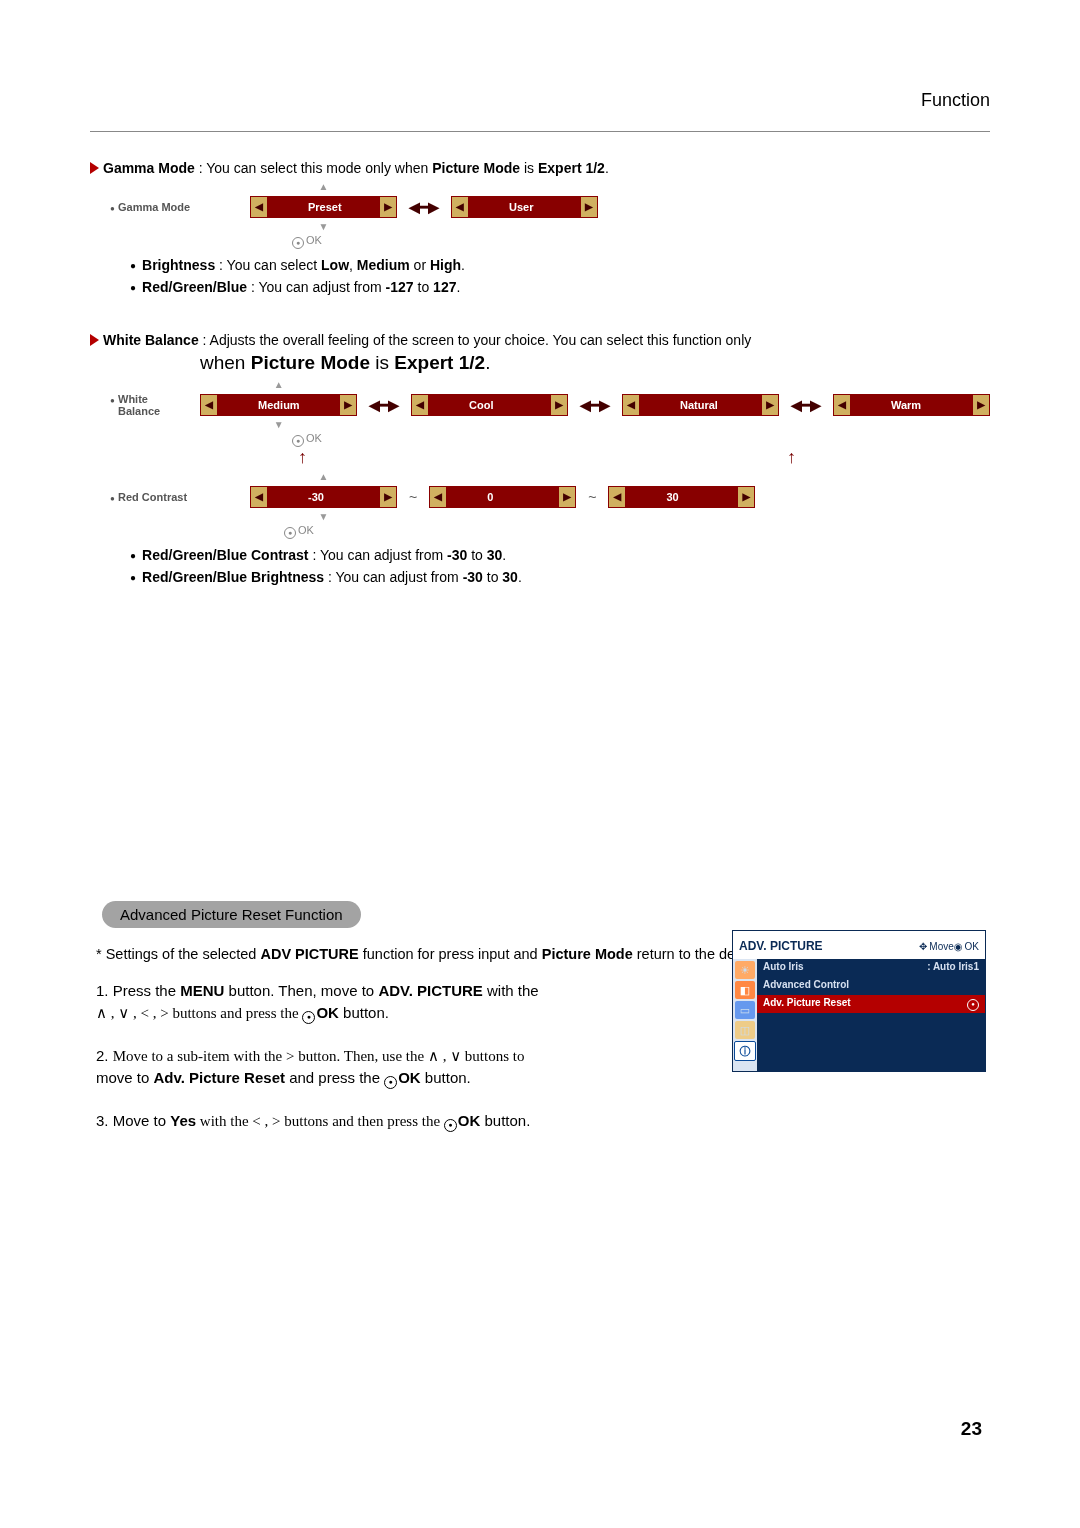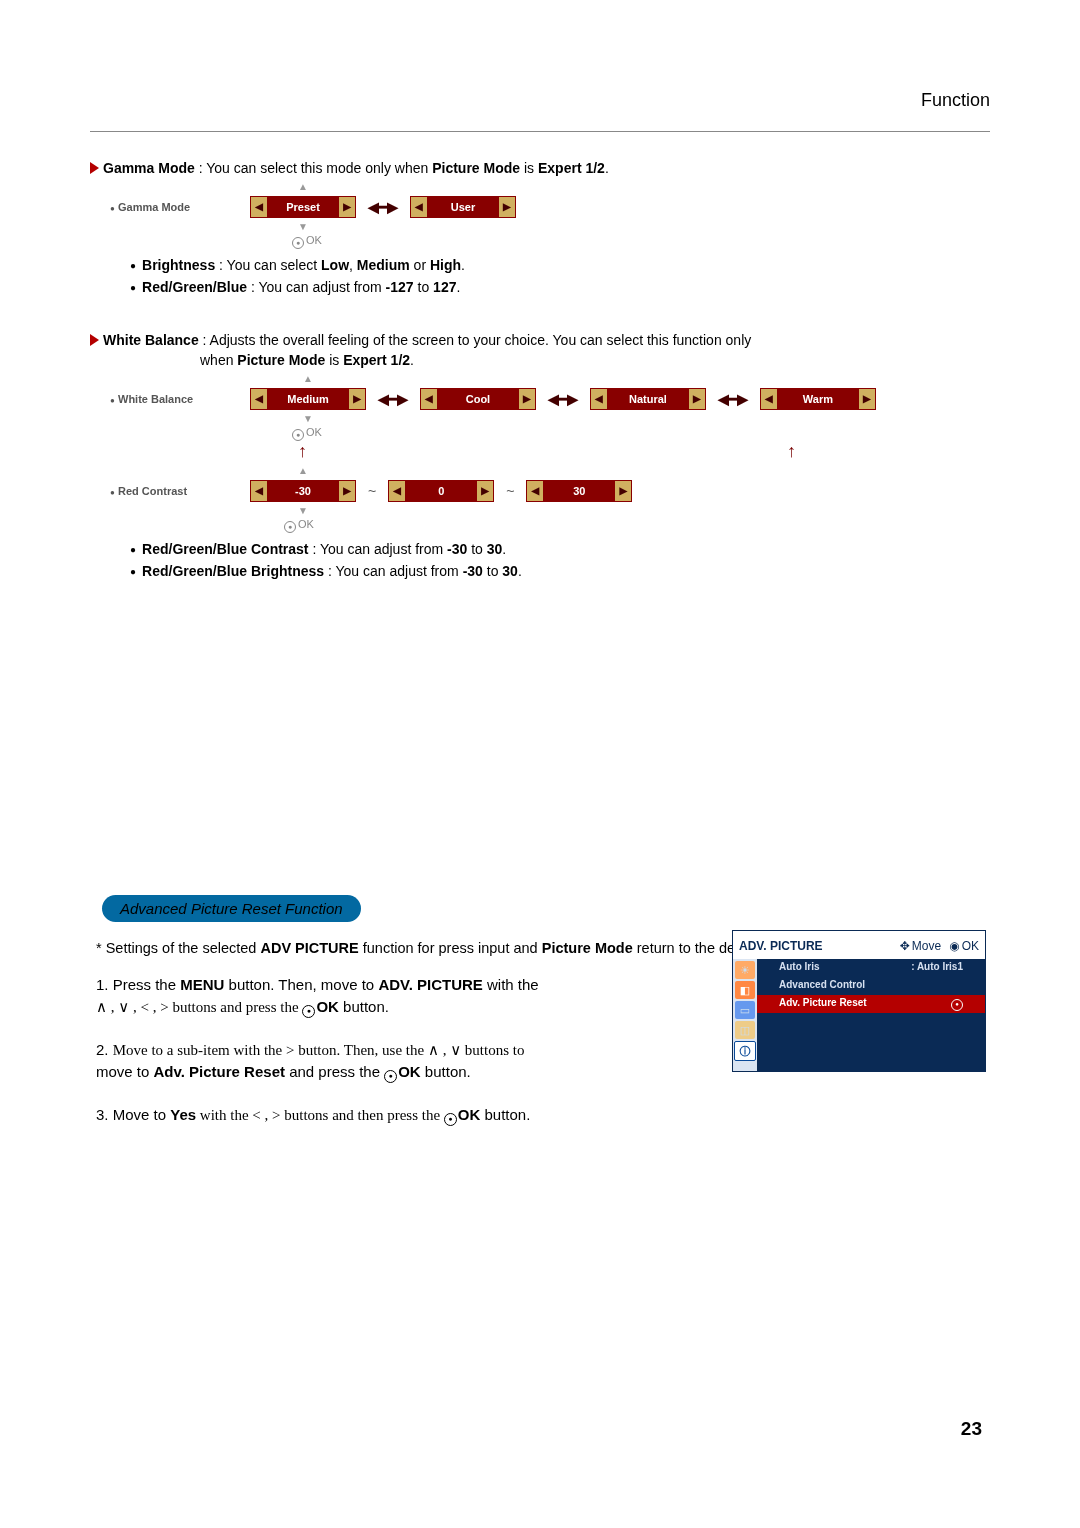--- a/index.html
+++ b/index.html
@@ -35,21 +35,21 @@
     margin-right:4px;
     vertical-align: -1px;
   }
   .section-head {
     font-size: 14px;
     margin-bottom: 4px;
   }
   .section-head b { font-weight: bold; }
   .indent-note {
     margin-left: 110px;
-    font-size: 14px;
+    font-size: 19px;
   }
   .bullet-list {
     margin: 6px 0 0 40px;
     font-size: 14px;
     line-height: 1.55;
   }
   .bullet-list .row::before {
     content: "●";
     margin-right: 6px;
     font-size: 10px;
@@ -105,22 +105,23 @@
     width:16px;
     text-align:center;
     background:#d0b060;
     color:#400;
     font-size:10px;
     line-height:20px;
     height:100%;
   }
   .sel-box .val {
     width:72px;
-    text-align:center;
+    text-align:left;
     line-height:20px;
+    margin-left:41px;
   }
   .sel-box .val.wide { width: 82px; }
   .ok-hint {
     color:#888;
     font-size:11px;
     margin-top:2px;
   }
   .ok-hint .circle {
     display:inline-block;
     width:10px;height:10px;
@@ -168,27 +169,26 @@
     font-size:9px;
     margin-right:8px;
     vertical-align:1px;
   }
   .key-sym {
     font-family: serif;
   }
 
   .pill {
     display:inline-block;
-    background:#0369a1;
+    background:#a3a3a3;
     color:#000;
     border-radius:14px;
     padding:5px 18px;
     font-size:15px;
     margin:12px 0 18px 12px;
-    font-style:italic;
   }
   .desc { font-size:14.5px; margin:0 0 18px 6px; }
 
   .osd {
     position:absolute;
     right:94px;
     top:930px;
     width:252px;
     border:1px solid #0a2a55;
     font-size:11px;
@@ -198,21 +198,21 @@
     display:flex;
     align-items:center;
     justify-content:space-between;
     background:#fff;
     color:#0a2a55;
     font-weight:bold;
     height:26px;
     padding:2px 6px 0 6px;
   }
   .osd-title { font-size:12px; }
-  .osd-hints { font-weight:normal; font-size:12px; color:#0a2a55; display:flex; gap:8px;}
+  .osd-hints { font-weight:normal; font-size:10px; color:#0a2a55; display:flex; }
   .osd-hints .h-icon { margin-right:2px; }
   .osd-body {
     display:flex;
   }
   .osd-icons {
     width:24px;
     background:#dbe5f2;
     display:flex;
     flex-direction:column;
     align-items:center;
@@ -233,21 +233,21 @@
   .ico.info { background:#fff;color:#0a4a98;font-weight:bold;border:1px solid #0a4a98;}
   .osd-list {
     flex:1;
     background:#0a2a55;
     color:#d6e0f0;
     font-weight:bold;
   }
   .osd-list .row {
     display:flex;
     justify-content:space-between;
-    padding:2px 22px;
+    padding:2px 6px;
     height:14px;
     font-size:10px;
   }
   .osd-list .row.sel {
     background:#b40000;
     color:#fff;
   }
   .osd-list .row .rgt .dot-o {
     display:inline-block;width:10px;height:10px;border:1px solid #fff;border-radius:50%;
     text-align:center;line-height:9px;font-size:6px;color:#fff;

